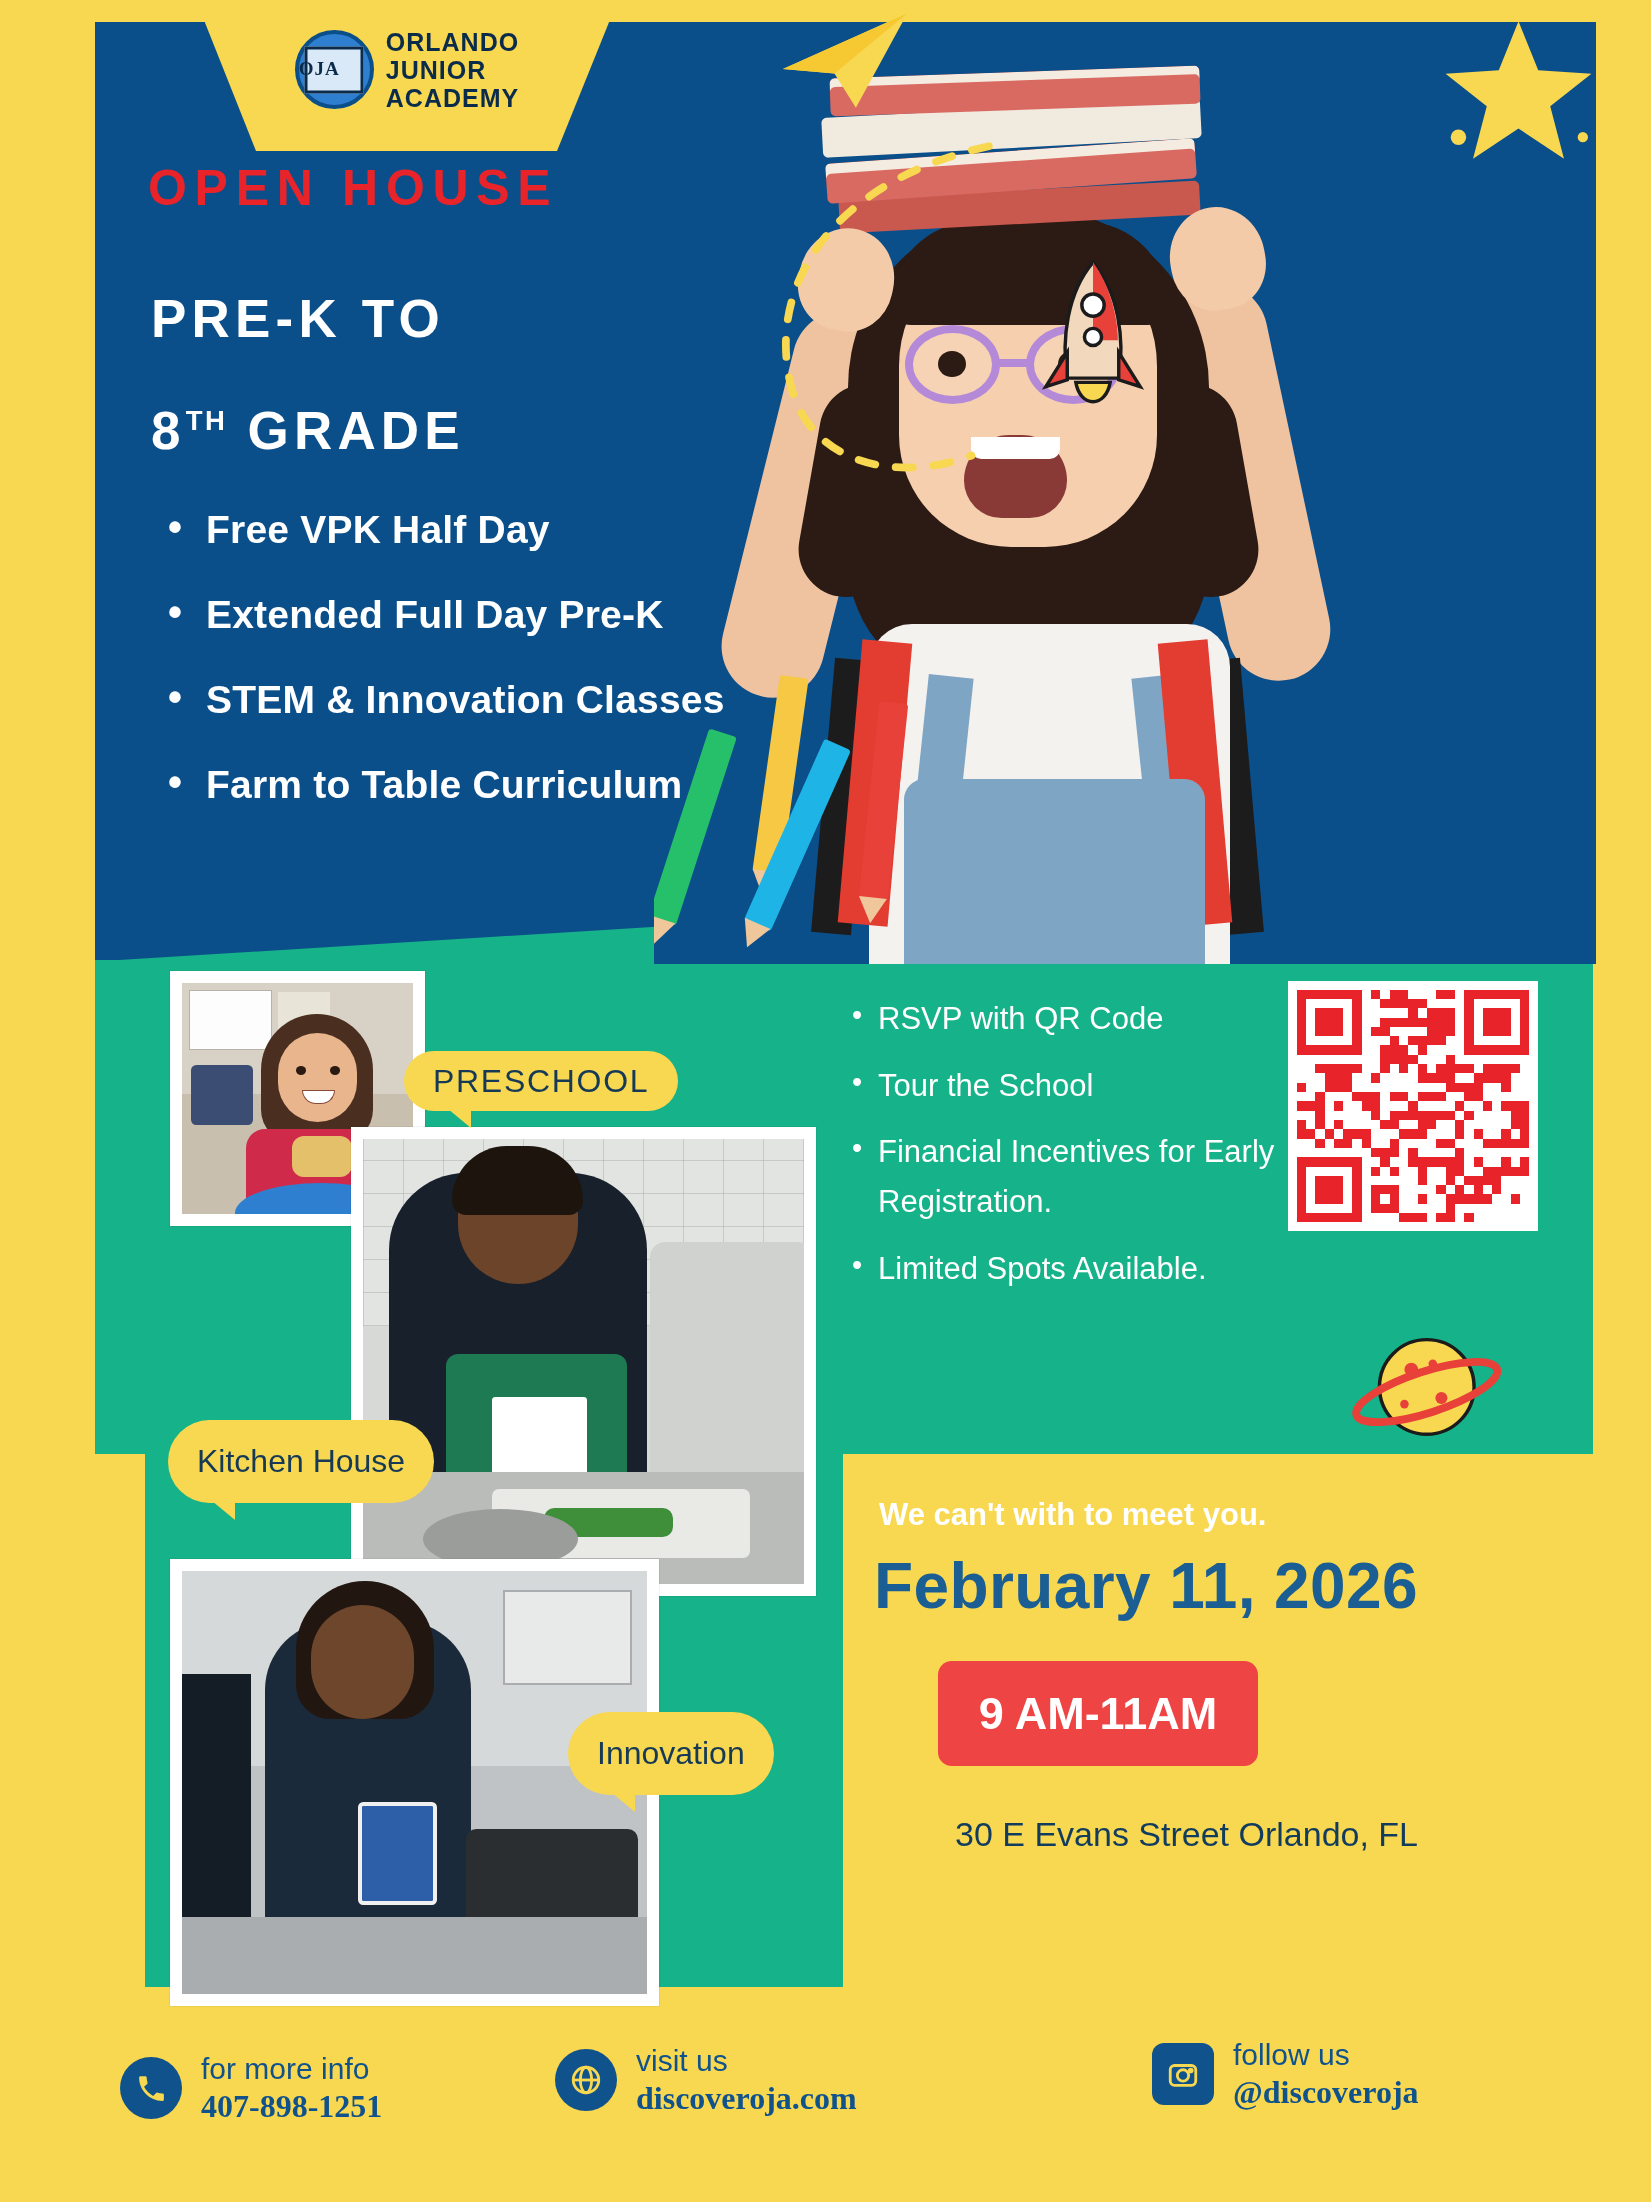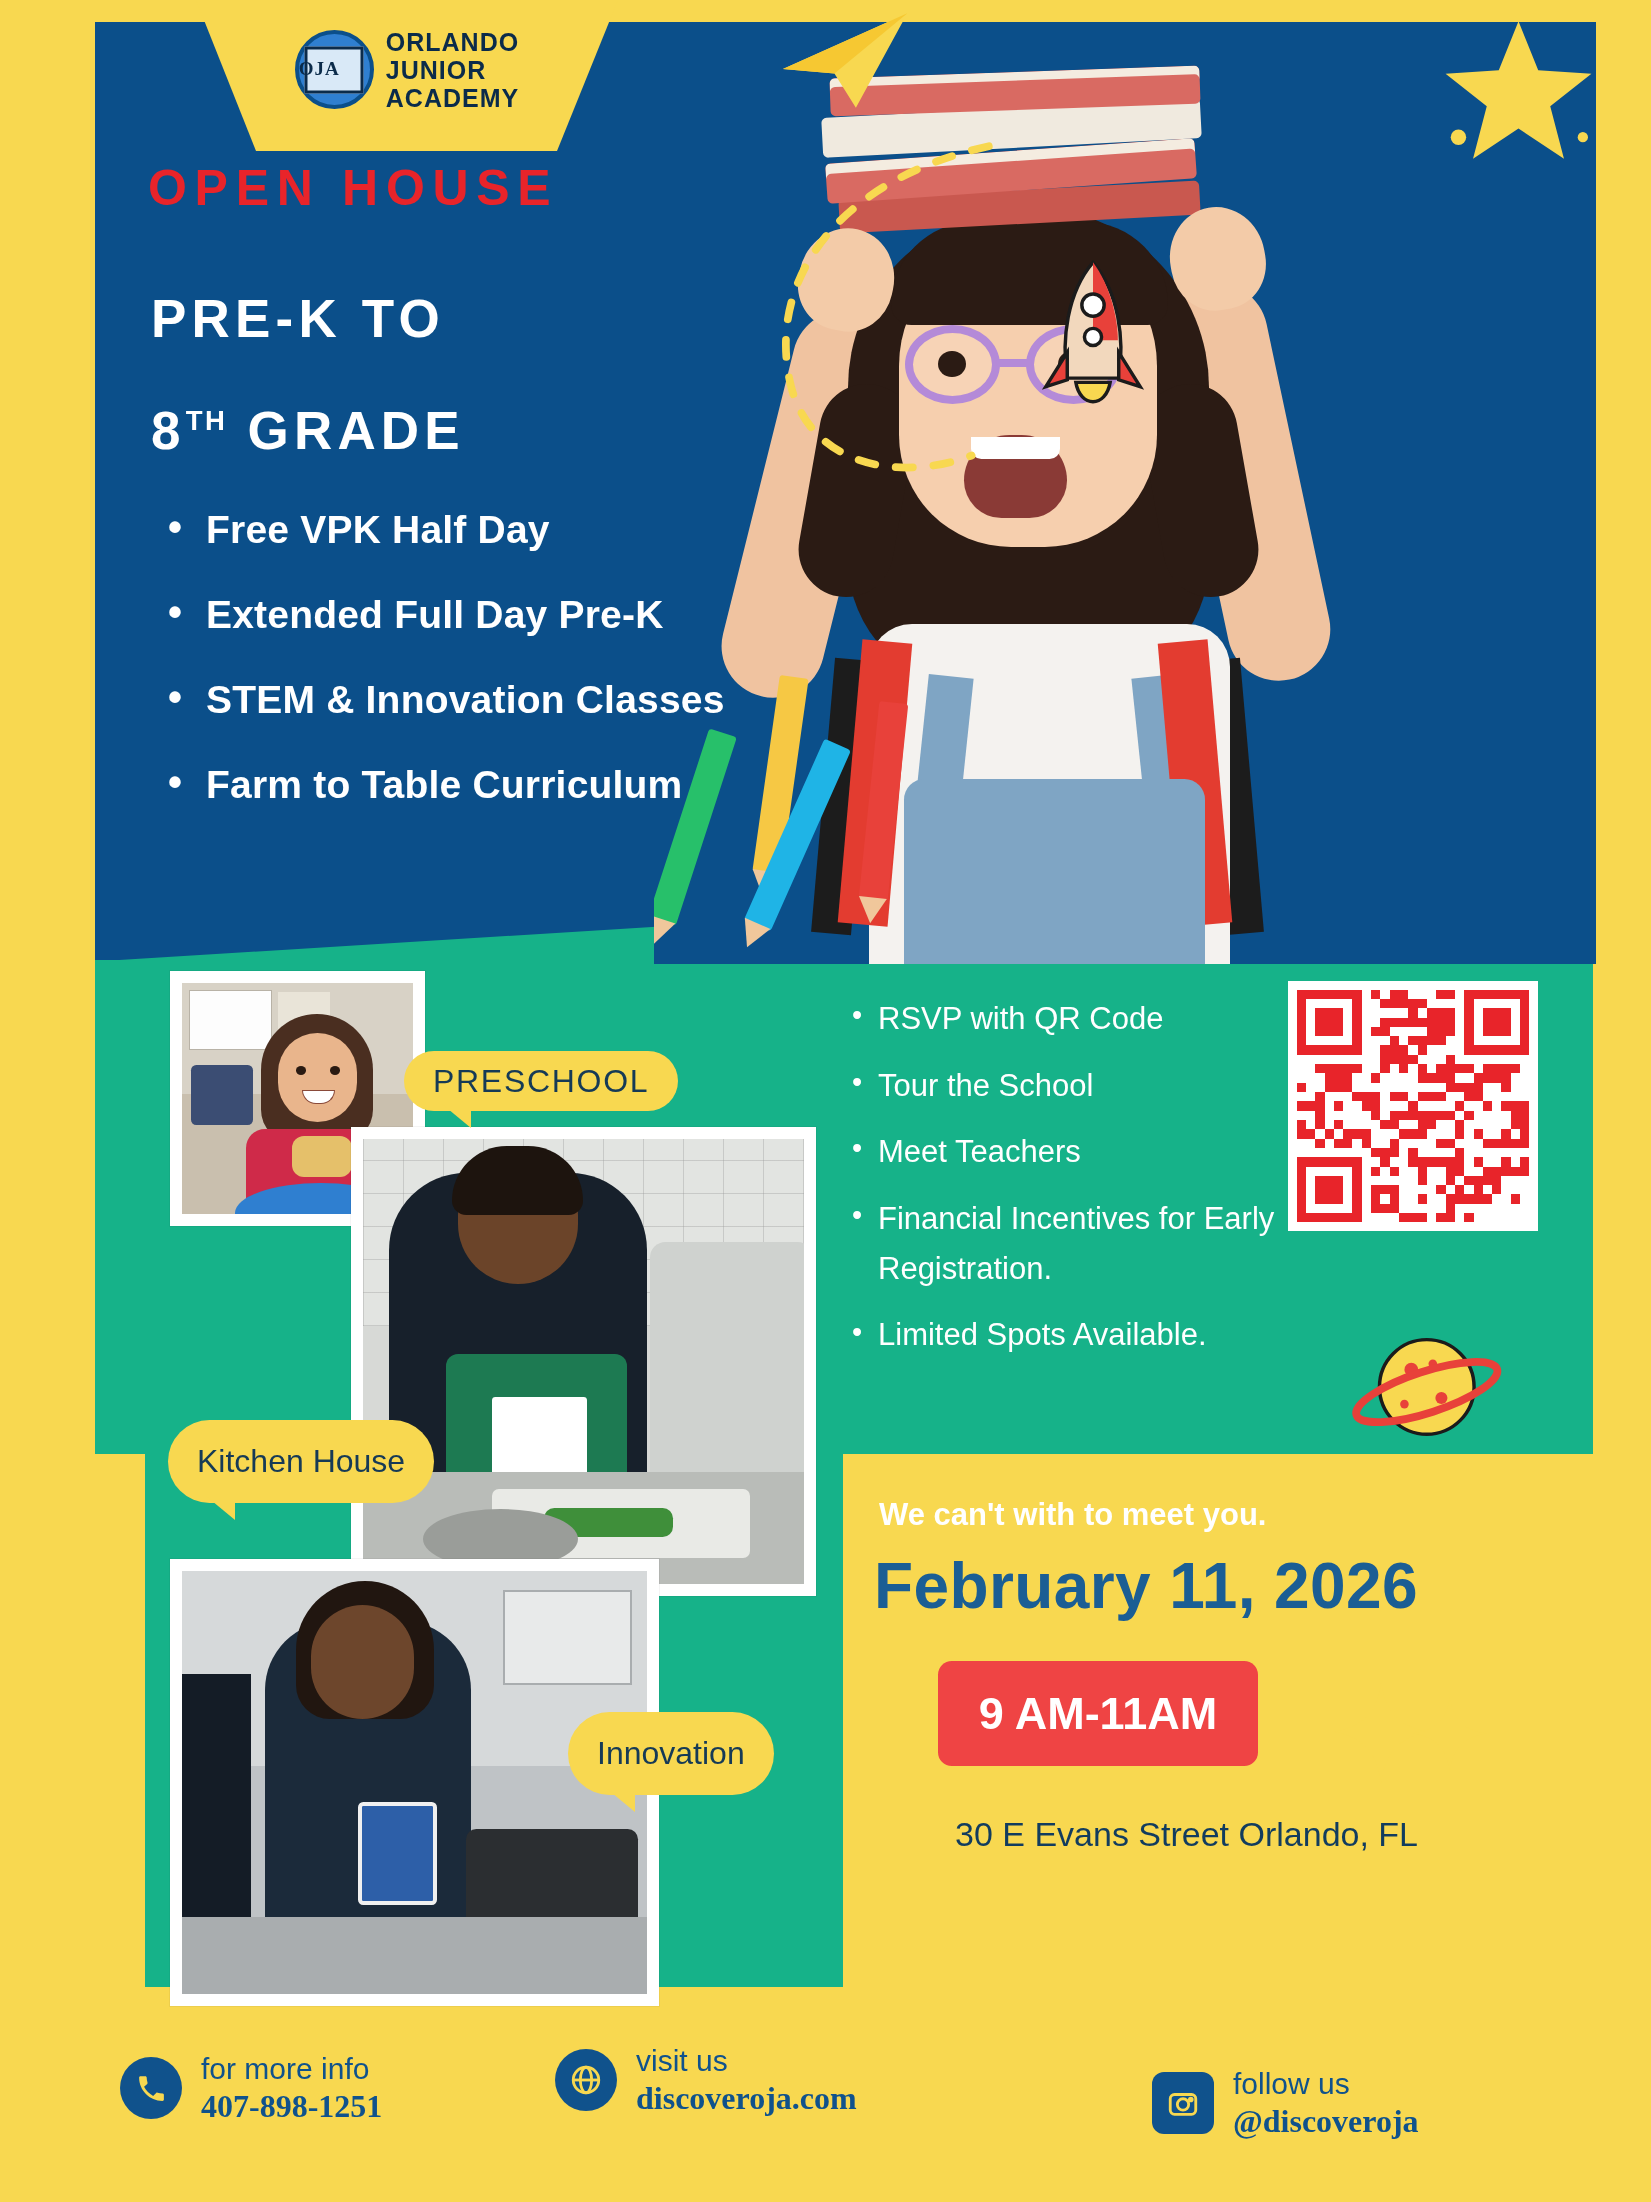--- a/index.html
+++ b/index.html
@@ -400,21 +400,21 @@
     grid-template-rows: repeat(25, 1fr);
   }
   .qr-grid i { background: transparent; }
   .qr-grid i.on { background: #e8242a; }
 
   
   .footer { position: absolute; left: 0; top: 2026px; width: 1652px; height: 176px; z-index: 10; }
   .contact { position: absolute; display: flex; align-items: center; gap: 19px; }
   .c1 { left: 120px; top: 26px; }
   .c2 { left: 555px; top: 18px; }
-  .c3 { left: 1140px; top: 41px; padding-left: 12px; }
+  .c3 { left: 1140px; top: 12px; padding-left: 12px; }
   .c-icon {
     width: 62px; height: 62px;
     border-radius: 50%;
     background: #10528c;
     display: flex; align-items: center; justify-content: center;
     color: #f8d850;
     flex: none;
   }
   .c-icon.sq { border-radius: 12px; }
   .c-text .top { color: #10528c; font-size: 30px; line-height: 1.15; }
@@ -582,21 +582,20 @@
     </div>
   </div>
 
   <div class="callout c-preschool">PRESCHOOL</div>
   <div class="callout c-kitchen">Kitchen House</div>
   <div class="callout c-innovation">Innovation</div>
 
   <ul class="info-list">
     <li>RSVP with QR Code</li>
     <li>Tour the School</li>
-    <li>Meet Teachers</li>
     <li>Financial Incentives for Early Registration.</li>
     <li>Limited Spots Available.</li>
   </ul>
 
   <div class="wait-line">We can't with to meet you.</div>
   <div class="event-date">February 11, 2026</div>
   <div class="time-badge">9 AM-11AM</div>
   <div class="address">30 E Evans Street Orlando, FL</div>
 
   <div class="qr">

